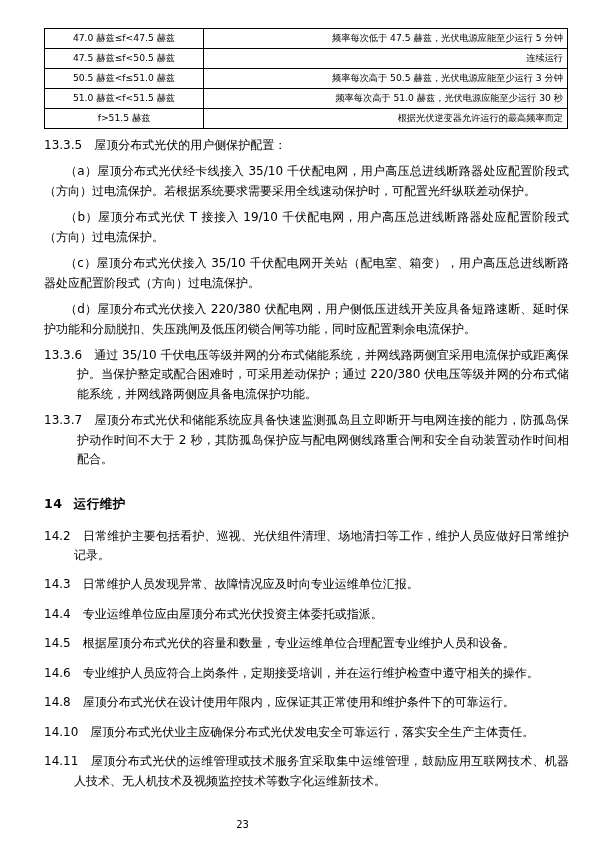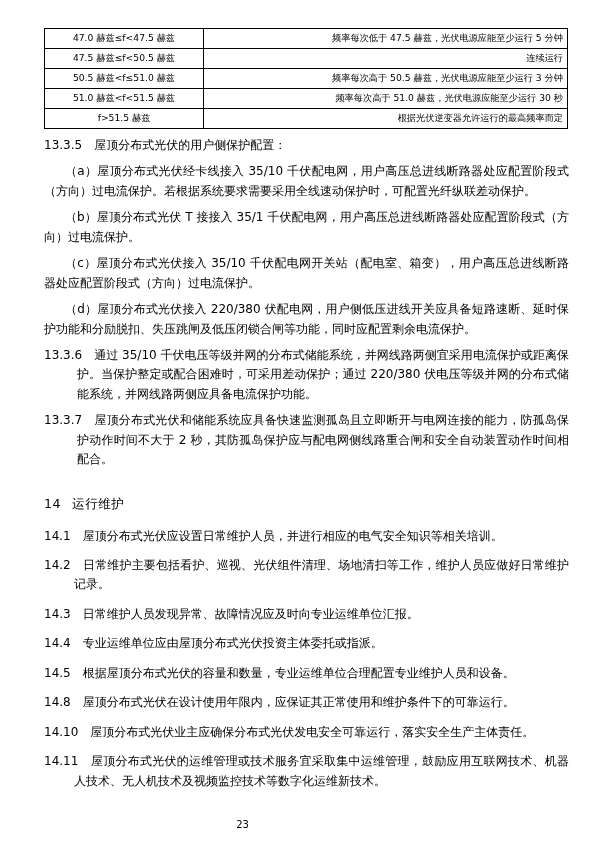--- a/index.html
+++ b/index.html
@@ -66,21 +66,21 @@
     text-indent: -30px;
   }
   .hang2 {
     padding-left: 33px;
     text-indent: -33px;
   }
 
   
   .section-heading {
     font-size: 12.6px;
-    font-weight: normal;
+    font-weight: bold;
     margin: 26px 0 14px 0;
     letter-spacing: 0.5px;
   }
   .section-heading .secnum {
     margin-right: 11px;
   }
 
   .list-block .para {
     margin-top: 10px;
   }
@@ -120,35 +120,35 @@
       <tr>
         <td class="col-left">f&gt;51.5 赫兹</td>
         <td class="col-right">根据光伏逆变器允许运行的最高频率而定</td>
       </tr>
     </tbody>
   </table>
 
   <div class="para hang2"><span>13.3.5</span>　<span>屋顶分布式光伏的用户侧保护配置：</span></div>
 
   <div class="para tight indent1">（a）屋顶分布式光伏经卡线接入 35/10 千伏配电网，用户高压总进线断路器处应配置阶段式（方向）过电流保护。若根据系统要求需要采用全线速动保护时，可配置光纤纵联差动保护。</div>
-  <div class="para tight indent1">（b）屋顶分布式光伏 T 接接入 35/1 千伏配电网，用户高压总进线断路器处应配置阶段式（方向）过电流保护。</div>
+  <div class="para tight indent1">（b）屋顶分布式光伏 T 接接入 19/10 千伏配电网，用户高压总进线断路器处应配置阶段式（方向）过电流保护。</div>
   <div class="para tight indent1">（c）屋顶分布式光伏接入 35/10 千伏配电网开关站（配电室、箱变），用户高压总进线断路器处应配置阶段式（方向）过电流保护。</div>
   <div class="para tight indent1">（d）屋顶分布式光伏接入 220/380 伏配电网，用户侧低压进线开关应具备短路速断、延时保护功能和分励脱扣、失压跳闸及低压闭锁合闸等功能，同时应配置剩余电流保护。</div>
 
   <div class="para tight hang2"><span>13.3.6</span>　<span>通过 35/10 千伏电压等级并网的分布式储能系统，并网线路两侧宜采用电流保护或距离保护。当保护整定或配合困难时，可采用差动保护；通过 220/380 伏电压等级并网的分布式储能系统，并网线路两侧应具备电流保护功能。</span></div>
 
   <div class="para hang2"><span>13.3.7</span>　<span>屋顶分布式光伏和储能系统应具备快速监测孤岛且立即断开与电网连接的能力，防孤岛保护动作时间不大于 2 秒，其防孤岛保护应与配电网侧线路重合闸和安全自动装置动作时间相配合。</span></div>
 
   <div class="section-heading"><span class="secnum">14</span><span>运行维护</span></div>
 
   <div class="list-block">
-    <div class="para hang"><span>14.1</span>　<span>屋顶分布式光伏应设置日常维护人员，并进行相应的电气安全知识等相关培训。</span></div>
     <div class="para hang"><span>14.2</span>　<span>日常维护主要包括看护、巡视、光伏组件清理、场地清扫等工作，维护人员应做好日常维护记录。</span></div>
     <div class="para hang"><span>14.3</span>　<span>日常维护人员发现异常、故障情况应及时向专业运维单位汇报。</span></div>
     <div class="para hang"><span>14.4</span>　<span>专业运维单位应由屋顶分布式光伏投资主体委托或指派。</span></div>
     <div class="para hang"><span>14.5</span>　<span>根据屋顶分布式光伏的容量和数量，专业运维单位合理配置专业维护人员和设备。</span></div>
+    <div class="para hang"><span>14.6</span>　<span>专业维护人员应符合上岗条件，定期接受培训，并在运行维护检查中遵守相关的操作。</span></div>
     <div class="para hang"><span>14.8</span>　<span>屋顶分布式光伏在设计使用年限内，应保证其正常使用和维护条件下的可靠运行。</span></div>
     <div class="para hang"><span>14.10</span>　<span>屋顶分布式光伏业主应确保分布式光伏发电安全可靠运行，落实安全生产主体责任。</span></div>
     <div class="para hang"><span>14.11</span>　<span>屋顶分布式光伏的运维管理或技术服务宜采取集中运维管理，鼓励应用互联网技术、机器人技术、无人机技术及视频监控技术等数字化运维新技术。</span></div>
   </div>
 
   <div class="pagenum">23</div>
 </div>
 
 </body></html>

